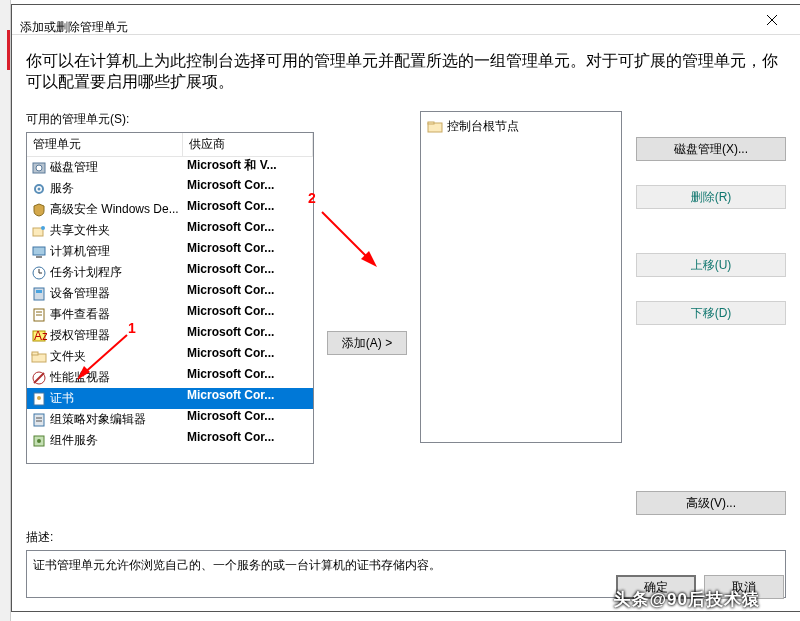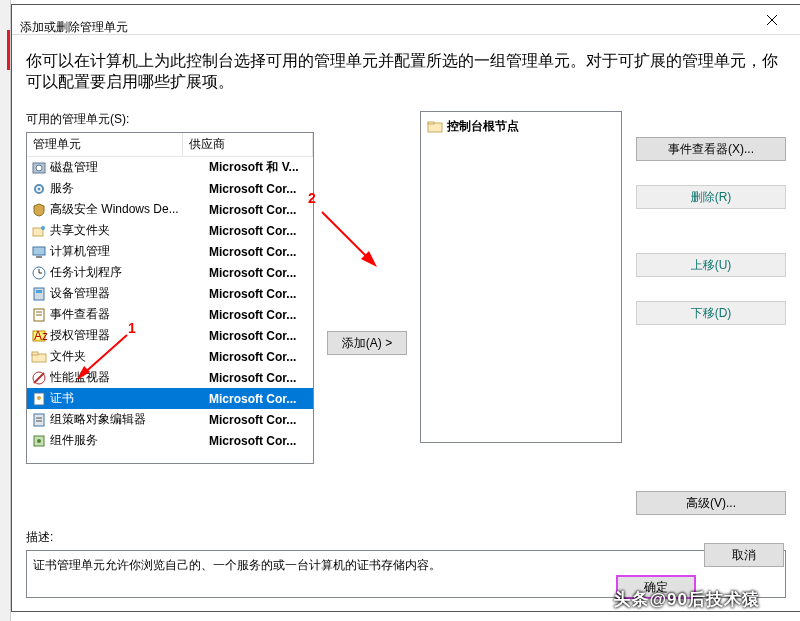--- a/index.html
+++ b/index.html
@@ -23,44 +23,44 @@
 
 .section-label { margin-bottom: 4px; font-size: 12px; }
 
 .listbox { border: 1px solid #828790; background: #fff; height: 332px; position: relative; }
 .list-header { display: flex; background: #fff; border-bottom: 1px solid #e5e5e5; height: 24px; align-items: center; }
 .list-header .hcol { padding: 3px 6px; font-size: 12px; border-right: 1px solid #e5e5e5; }
 .hcol-name { width: 156px; }
 .hcol-vendor { flex: 1; }
 
 .list-body { height: 306px; overflow-y: scroll; }
-.row { display: flex; height: 21px; align-items: center; cursor: default; gap: 22px; }
+.row { display: flex; height: 21px; cursor: default; }
 .row .cell-name { width: 156px; padding-left: 4px; display: flex; align-items: center; gap: 3px; white-space: nowrap; overflow: hidden; }
 .row .cell-vendor { flex: 1; padding-left: 4px; white-space: nowrap; overflow: hidden; text-overflow: ellipsis; font-weight: bold; }
 .row.selected { background: #0078d7; color: #fff; }
 .row.selected .cell-vendor { color: #fff; }
 
 .icon { width: 16px; height: 16px; flex-shrink: 0; display: inline-flex; align-items: center; justify-content: center; }
 
-.selected-box { border: 1px solid #828790; background: #fff; height: 332px; padding: 4px; font-weight: bold; }
+.selected-box { border: 1px solid #828790; background: #fff; height: 332px; padding: 4px; }
 .sel-item { display: flex; align-items: center; gap: 4px; padding: 2px 2px; }
 
 .btn { height: 24px; border: 1px solid #adadad; background: #e1e1e1; cursor: default; font-size: 12px; display: flex; align-items: center; justify-content: center; }
 .btn.disabled { color: #0f766e; background: #efefef; border-color: #d0d0d0; }
 .col-buttons .spacer-big { height: 150px; }
 
 .add-btn { width: 80px; margin-top: 60px; }
 
 .desc-section { margin-top: 14px; }
 .desc-label { margin-bottom: 4px; }
 .desc-box { border: 1px solid #828790; background: #fff; height: 48px; padding: 6px; font-size: 12px; }
 
 .footer { position: absolute; bottom: 12px; right: 16px; display: flex; gap: 8px; }
 .footer .btn { width: 80px; }
-.footer .btn.primary { border: 2px solid #d946ef; background: #e1e1e1; margin-top: 32px; }
+.footer .btn.primary { border: 2px solid #737373; background: #e1e1e1; }
 
 .arrow { position: absolute; pointer-events: none; z-index: 99; }
 .anno { color: #ff0000; font-size: 14px; font-weight: bold; position: absolute; pointer-events: none; z-index: 99; }
 
 .watermark { position: absolute; bottom: 10px; right: 40px; font-size: 17px; color: #fff; text-shadow: 0 0 3px #000, 0 0 3px #000; font-weight: bold; letter-spacing: 1px; pointer-events: none; z-index: 100; margin-left: 29px;}
 
 ::-webkit-scrollbar { width: 17px; background: #f0f0f0; }
 ::-webkit-scrollbar-thumb { background: #c2c3c9; border: 1px solid #f0f0f0; }
 ::-webkit-scrollbar-button { height: 17px; background: #f0f0f0; }
 
@@ -286,21 +286,21 @@
                     <rect x="1" y="3" width="6" height="2" fill="#fceabb" stroke="#c9a962"></rect>
                   </svg>
                 </span>
               <span>控制台根节点</span>
             </div>
           </div>
         </div>
 
         <div class="col-buttons">
           <div style="height:18px"></div>
-          <div class="btn">事件查看器(X)...</div>
+          <div class="btn">磁盘管理(X)...</div>
           <div style="height:8px"></div>
           <div class="btn disabled">删除(R)</div>
           <div style="height:28px"></div>
           <div class="btn disabled">上移(U)</div>
           <div style="height:8px"></div>
           <div class="btn disabled">下移(D)</div>
           <div class="spacer-big"></div>
           <div class="btn">高级(V)...</div>
         </div>
       </div>

